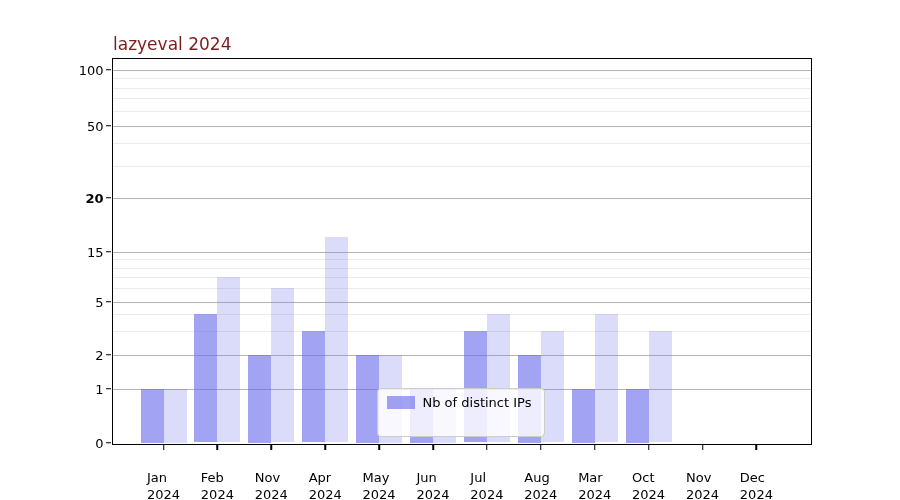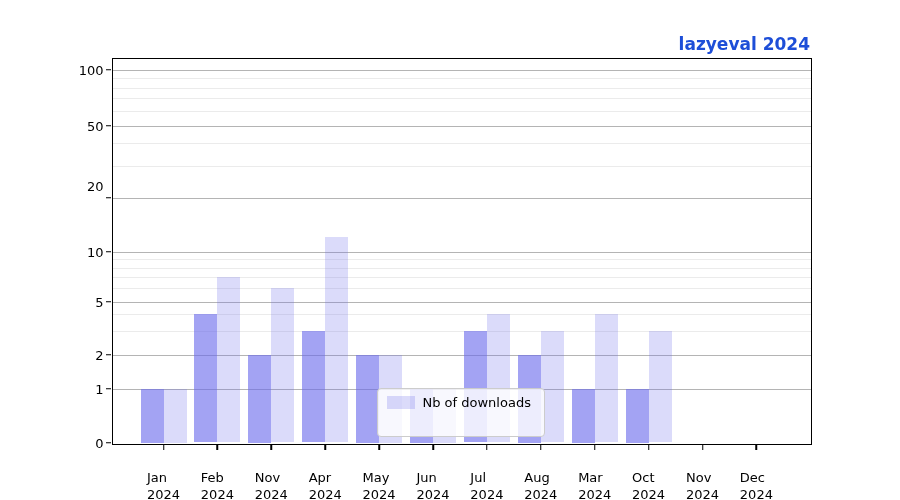--- a/index.html
+++ b/index.html
@@ -3,21 +3,21 @@
 <meta charset="utf-8">
 <style>
   html,body{margin:0;padding:0;background:#ffffff;}
   .figure{
     position:relative;width:900px;height:500px;background:#ffffff;
     font-family:"DejaVu Sans","Liberation Sans",sans-serif;color:#000;
     overflow:hidden;
   }
   .chart-title{
     position:absolute;left:113px;top:34px;width:697px;
-    text-align:right;font-size:17px;line-height:20px;color:#1d4ed8;font-weight:bold;
+    text-align:left;font-size:17px;line-height:20px;color:#7f1d1d;
   }
   .plot{
     position:absolute;left:111.5px;top:57.5px;width:700px;height:387px;
     border:1.5px solid #000;box-sizing:border-box;background:#fff;
   }
   .layer{position:absolute;left:0;top:0;width:100%;height:100%;}
   .grid-major{position:absolute;left:0;width:100%;height:1px;background:#b4b4b4;}
   .grid-minor{position:absolute;left:0;width:100%;height:1px;background:#ebebeb;}
   .bar{position:absolute;}
   .ytick-label{
@@ -100,23 +100,23 @@
     <div class="layer" id="axis-layer">
         <div class="ytick-mark" style="top: 384px;"></div>
         <div class="ytick-label" style="top: 384px;">0</div>
         <div class="ytick-mark" style="top: 330px;"></div>
         <div class="ytick-label" style="top: 330px;">1</div>
         <div class="ytick-mark" style="top: 296px;"></div>
         <div class="ytick-label" style="top: 296px;">2</div>
         <div class="ytick-mark" style="top: 243px;"></div>
         <div class="ytick-label" style="top: 243px;">5</div>
         <div class="ytick-mark" style="top: 193px;"></div>
-        <div class="ytick-label" style="top: 193px;">10</div>
+        <div class="ytick-label" style="top: 193px;">15</div>
         <div class="ytick-mark" style="top: 139px;"></div>
-        <div class="ytick-label" style="top: 127px;">20</div>
+        <div class="ytick-label" style="top: 139px; font-weight: bold;">20</div>
         <div class="ytick-mark" style="top: 67px;"></div>
         <div class="ytick-label" style="top: 67px; margin-left: 33px;">50</div>
         <div class="ytick-mark" style="top: 11px;"></div>
         <div class="ytick-label" style="top: 11px;">100</div>
         <div class="xtick-mark" style="left: 51px;"></div>
         <div class="xtick-label" style="left: 51px; white-space: pre;">Jan
 2024</div>
         <div class="xtick-mark" style="left: 104.9px;"></div>
         <div class="xtick-label" style="left: 104.9px; white-space: pre;">Feb
 2024</div>
@@ -147,18 +147,18 @@
         <div class="xtick-mark" style="left: 590px;"></div>
         <div class="xtick-label" style="left: 590px; white-space: pre;">Nov
 2024</div>
         <div class="xtick-mark" style="left: 643.9px;"></div>
         <div class="xtick-label" style="left: 643.9px; white-space: pre;">Dec
 2024</div>
       </div>
 
     <div class="legend">
       <div class="legend-row">
-        <span class="legend-swatch" id="swatch-1" style="background: rgba(106, 106, 235, 0.24);"></span>
-        <span class="legend-label">Nb of downloads</span>
+        <span class="legend-swatch" id="swatch-0" style="background: rgba(106, 106, 235, 0.62);"></span>
+        <span class="legend-label">Nb of distinct IPs</span>
       </div>
     </div>
   </div>
 </div>
 
 </body></html>

